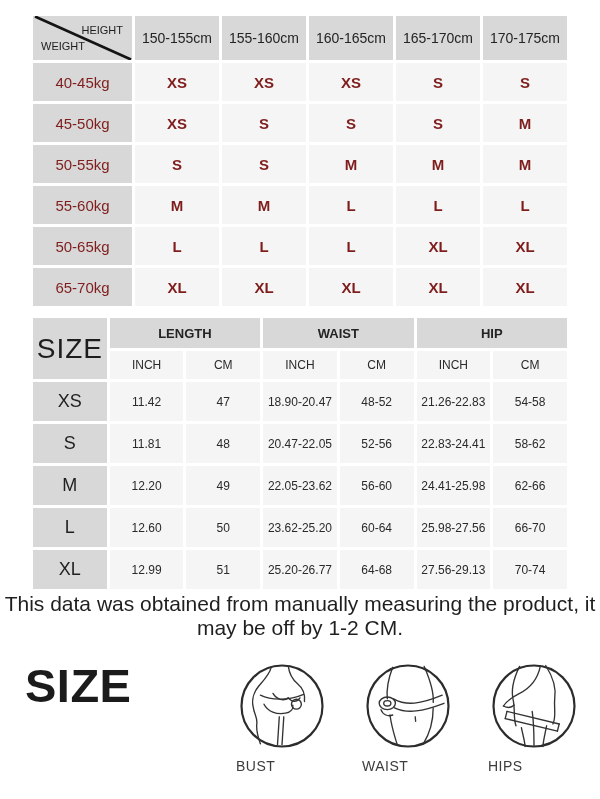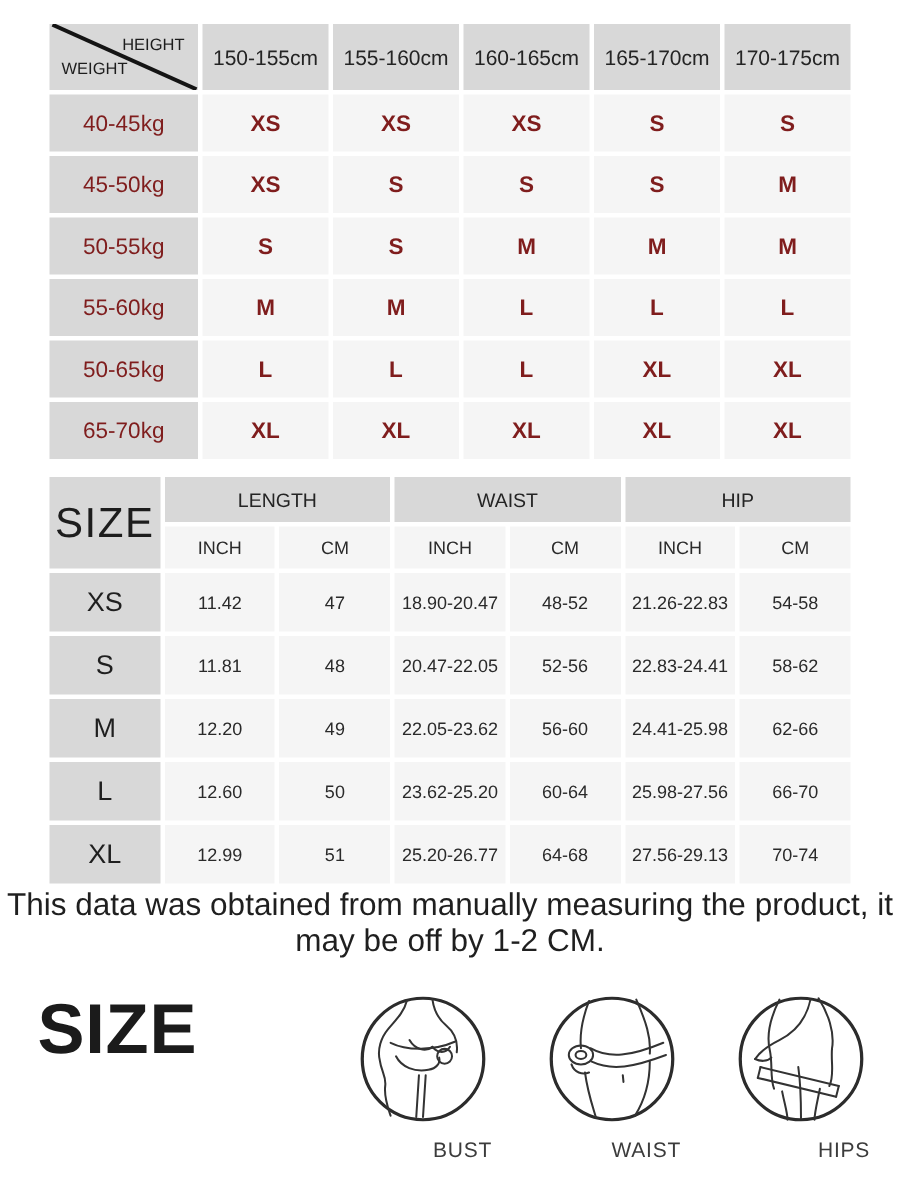--- a/index.html
+++ b/index.html
@@ -21,33 +21,33 @@
   .t1 tbody td.rowhead { background:#d8d8d8; font-weight:400; font-size:15px; }
 
   .corner { position:relative; }
   .diag { position:absolute; left:0; top:0; width:100%; height:100%; }
   .c-top { position:absolute; top:8px; right:9px; font-size:11px; font-weight:400; color:#1d1d1d; }
   .c-bot { position:absolute; bottom:8px; left:8px; font-size:11px; font-weight:400; color:#1d1d1d; }
 
   
   .t2 { width:540px; margin-top:6px; }
   .t2 th.size-title { background:#d8d8d8; font-size:28px; font-weight:400; letter-spacing:1px; color:#1d1d1d; }
-  .t2 th.group { background:#d8d8d8; height:30px; font-size:13px; font-weight:400; color:#242424; }
+  .t2 th.group { background:#d8d8d8; height:30px; font-size:13px; font-weight:700; color:#242424; }
   .t2 td.sub { background:#f5f5f5; height:28px; font-size:12px; font-weight:400; }
   .t2 td { background:#f5f5f5; height:39px; font-size:12px; color:#2a2a2a; }
   .t2 td.rowhead { background:#d8d8d8; font-size:18px; color:#1f1f1f; }
 
   
   .note { text-align:center; font-size:21px; color:#1f1f1f; }
 
   
   .footer { display:flex; align-items:flex-start; margin-top:16px; padding:0 20px 0 25px; }
   .brand { font-size:47px; font-weight:800; line-height:1.2; letter-spacing:0.5px; color:#1b1b1b; margin-top:2px; }
   .figures { display:flex; gap:34px; margin-left:auto; margin-top:4px; }
-  .figure { width:92px; text-align:right; }
+  .figure { width:92px; text-align:left; }
   .figure svg { width:90px; height:92px; display:block; margin:0 auto; }
   .fig-label { font-size:14px; color:#3c3c3c; margin-top:6px; letter-spacing:0.5px; }
   .art { stroke:#333333; fill:none; stroke-width:1.5; stroke-linecap:round; stroke-linejoin:round; }
   .ring { stroke:#2c2c2c; fill:none; stroke-width:2.4; }
 </style>
 </head>
 <body>
 
 <div class="page">
 

